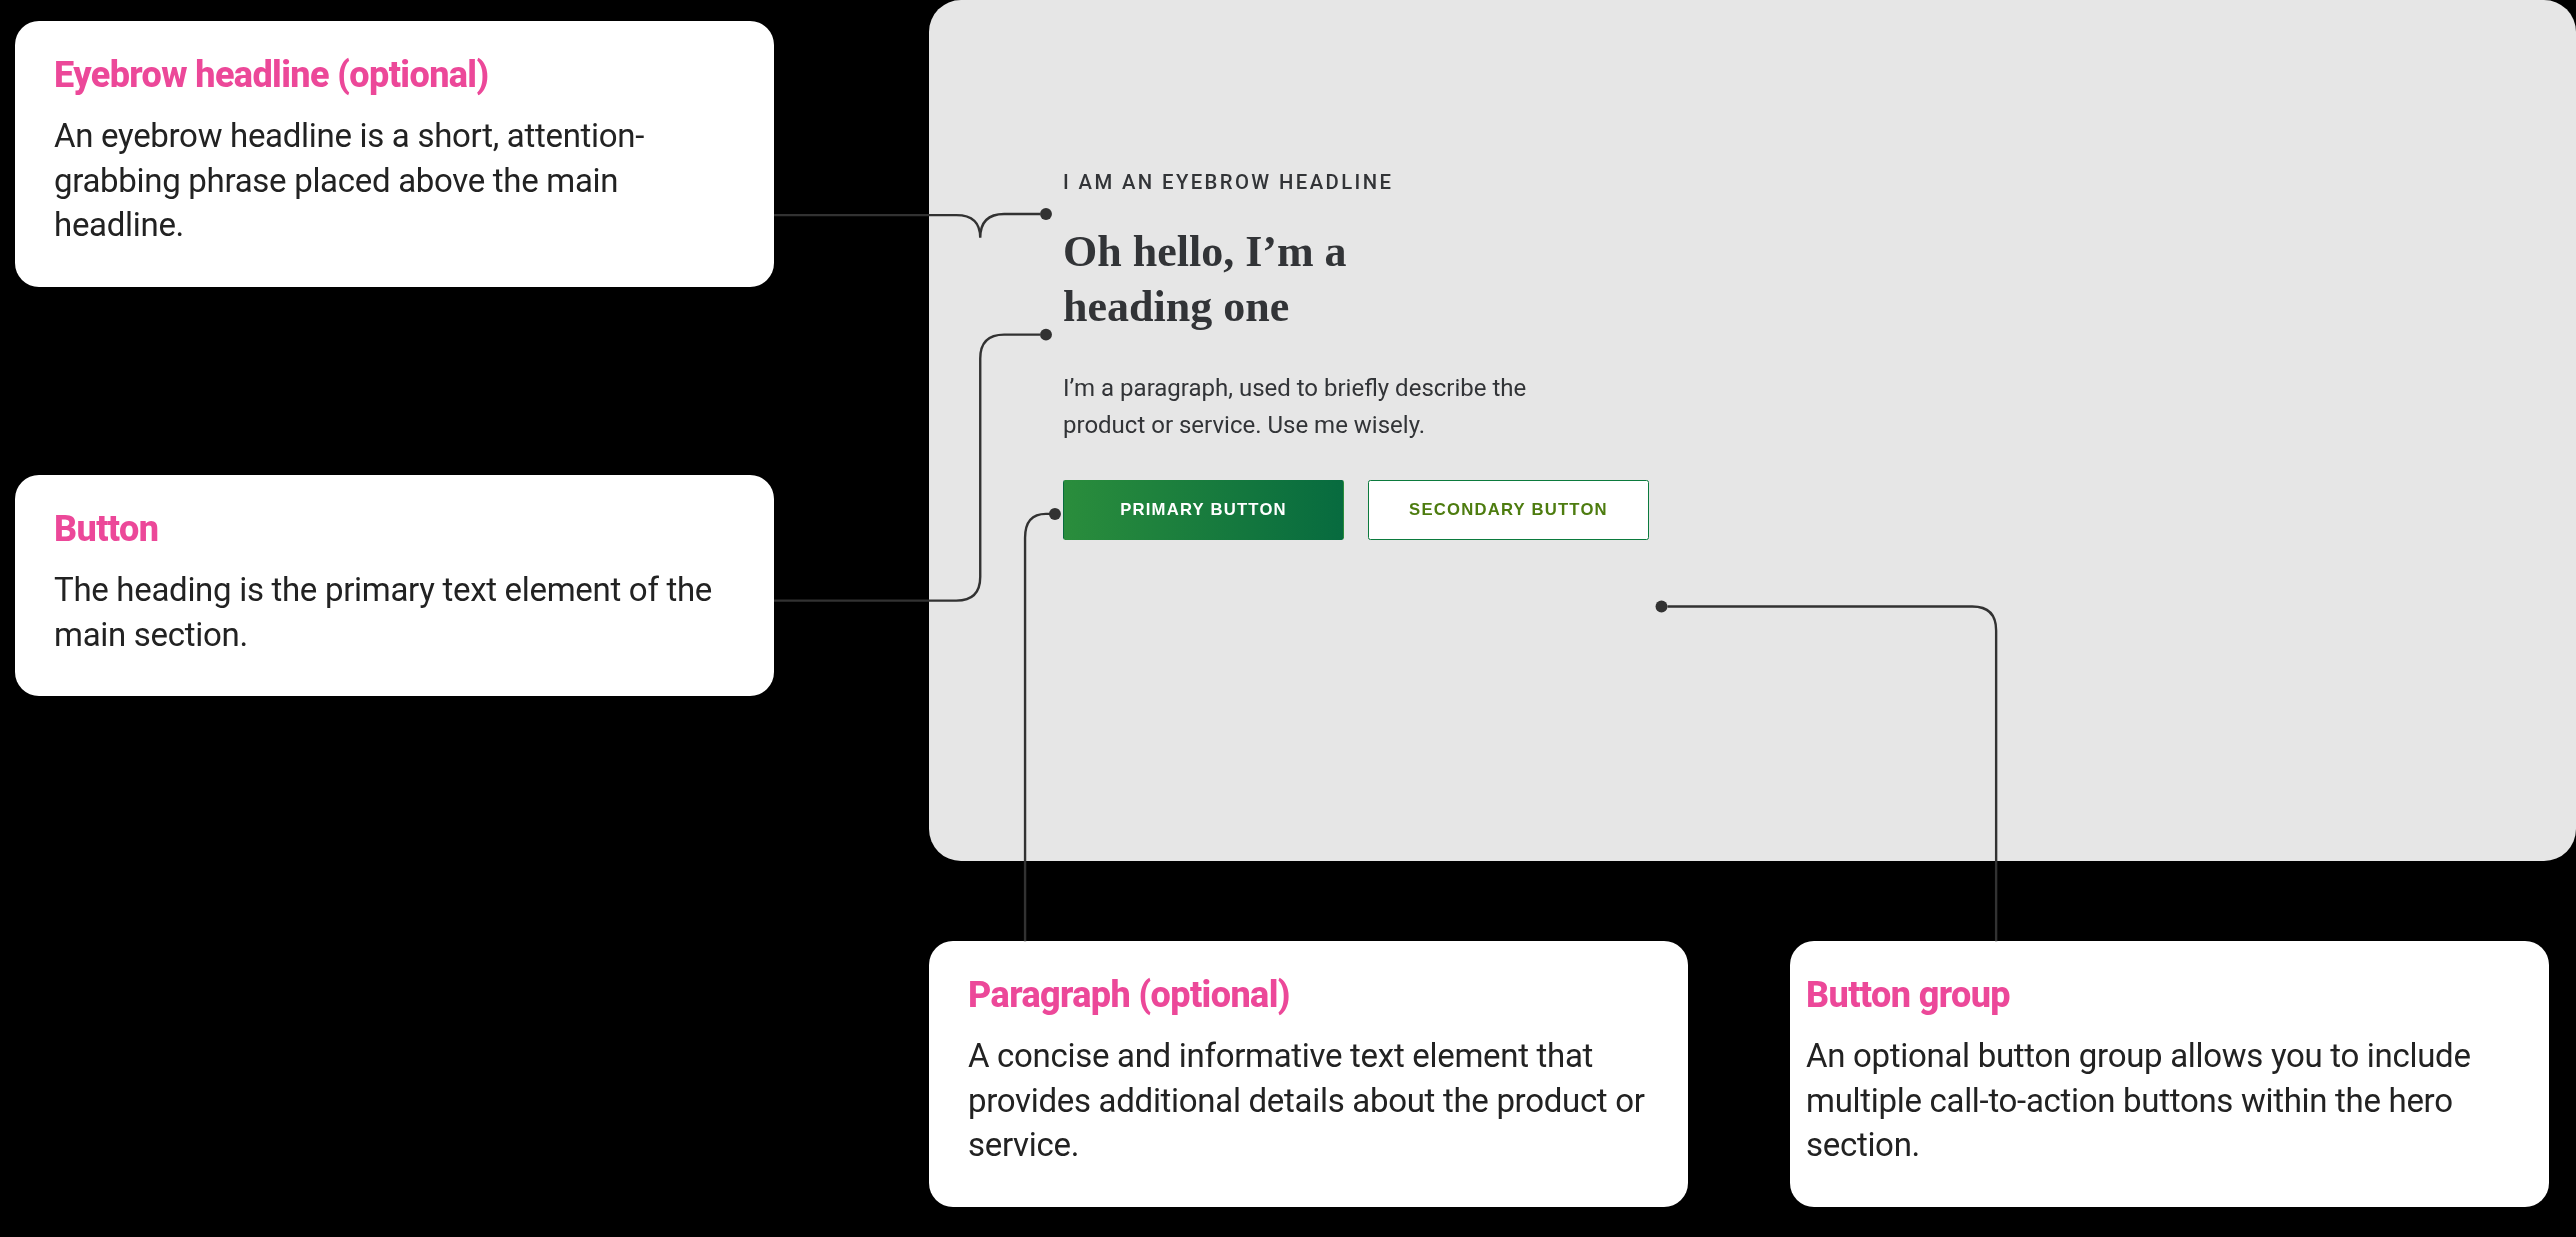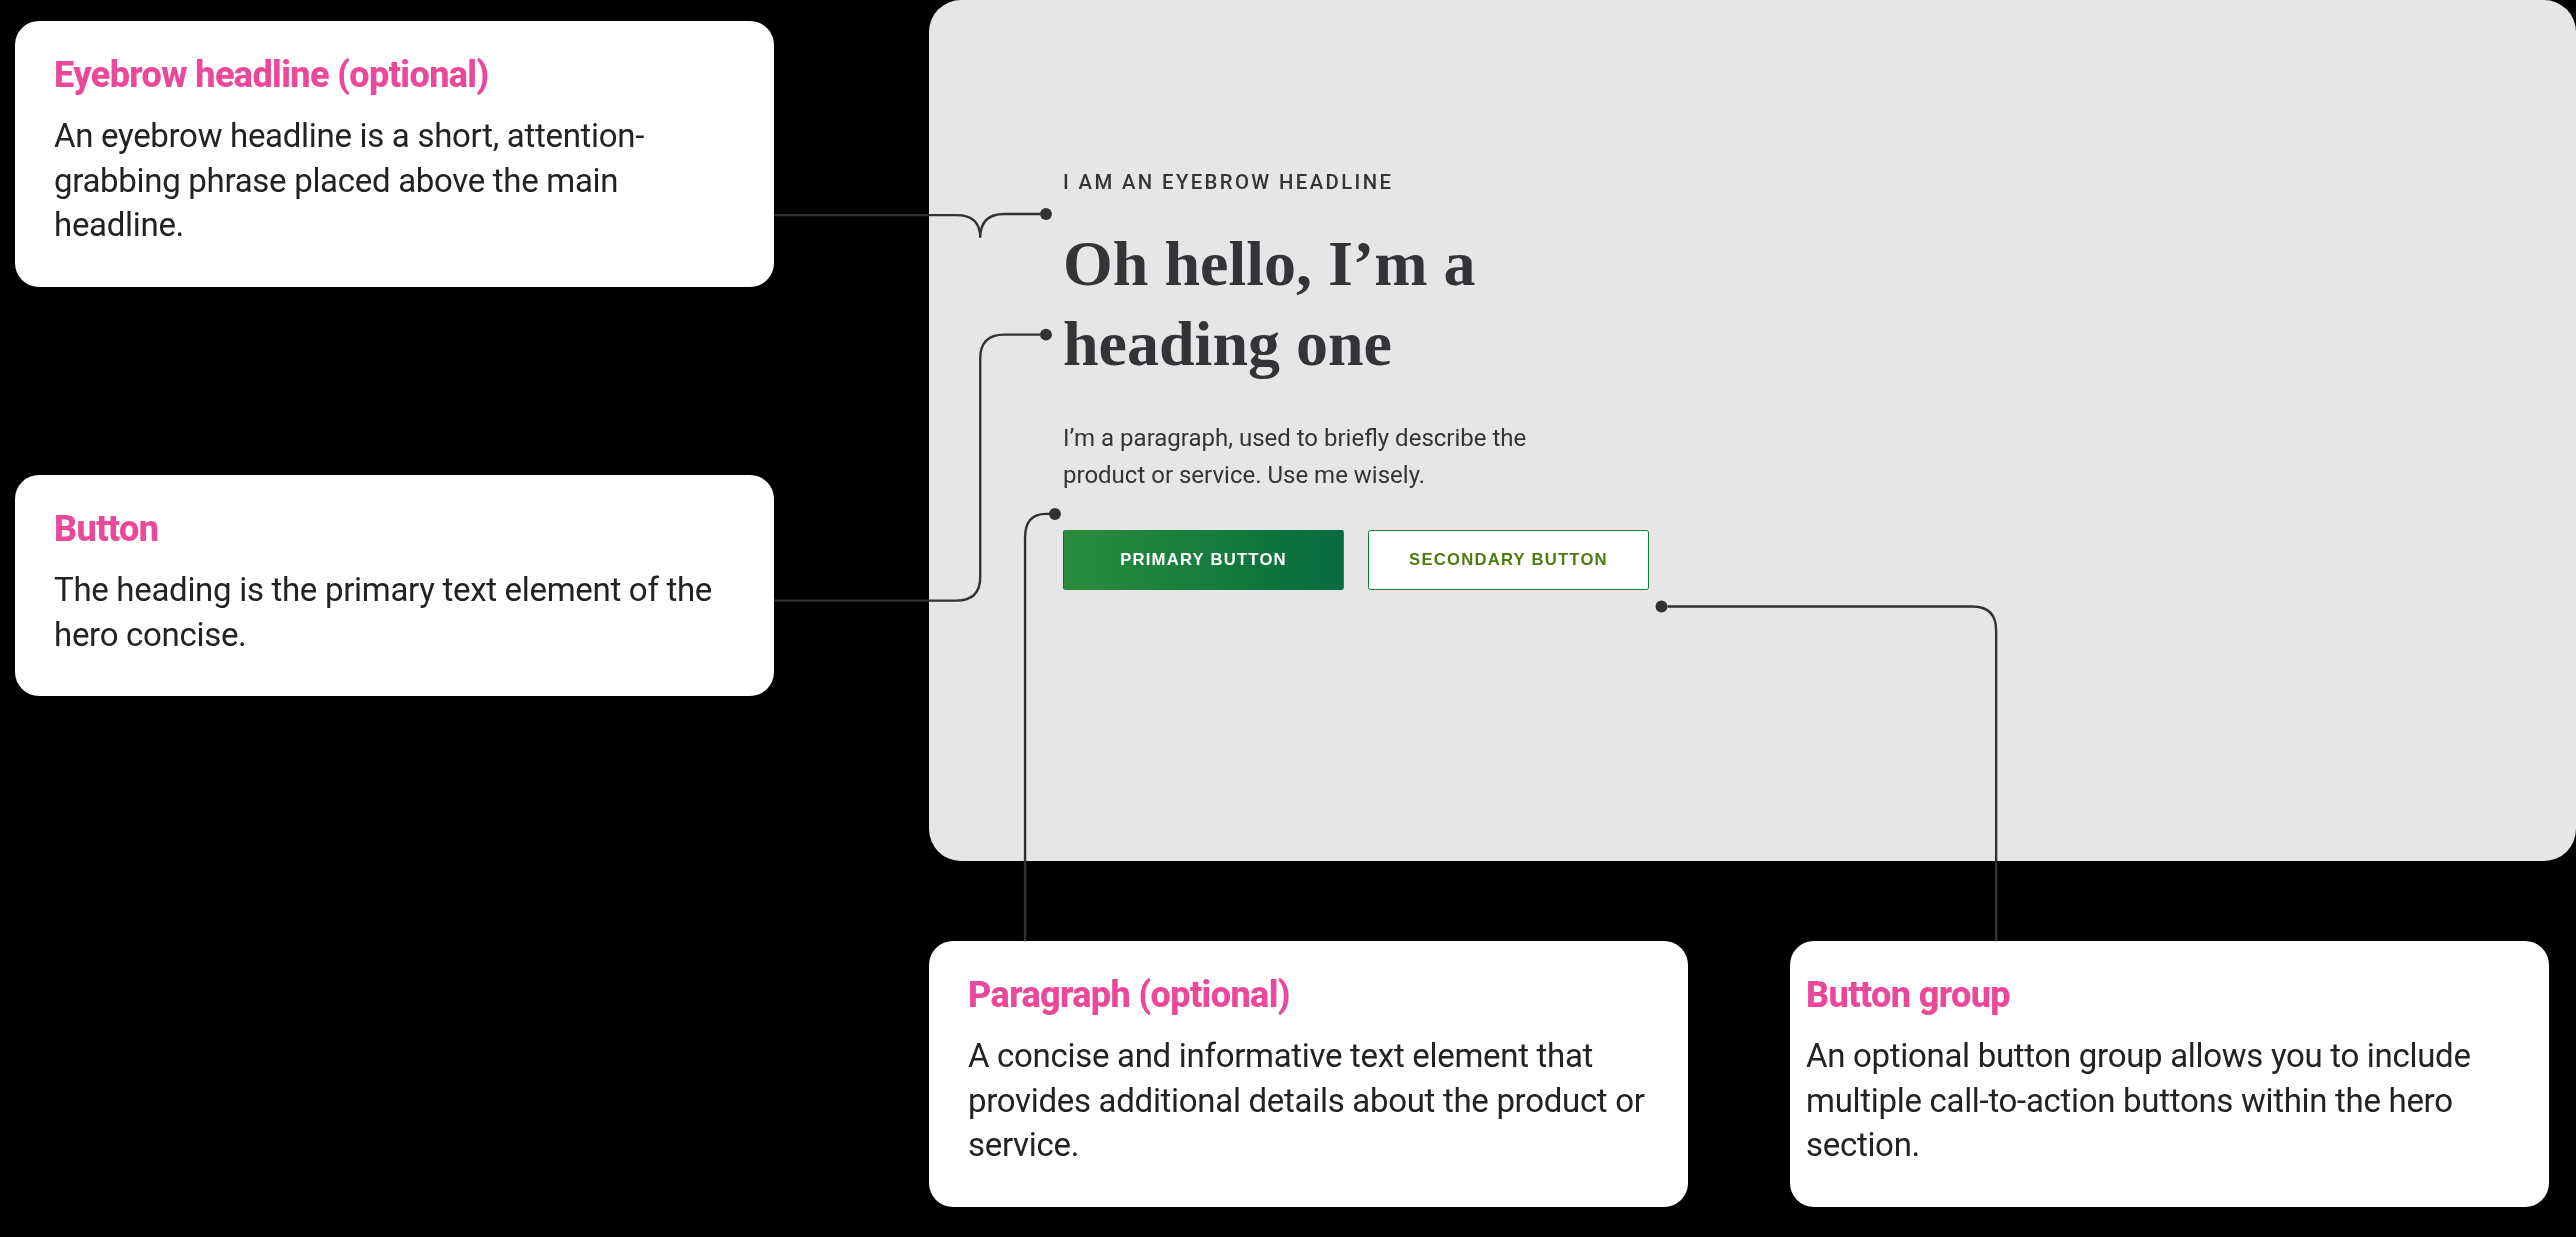--- a/index.html
+++ b/index.html
@@ -35,21 +35,21 @@
     font-size: 20.3px;
     letter-spacing: 2.4px;
     color: #323437;
     font-weight: 500;
     margin-bottom: 30px;
     text-transform: uppercase;
     white-space: pre;
   }
   .heading1 {
     font-family: Georgia, "Times New Roman", serif;
-    font-size: 64px;
+    font-size: 44px;
     font-weight: 700;
     line-height: 1.25;
     color: #323437;
     margin-bottom: 36px;
     white-space: pre-line;
   }
   .para {
     font-size: 24px;
     line-height: 1.55;
     color: #323437;
@@ -140,21 +140,21 @@
     </div>
   </div>
 
   <div class="callout callout-eyebrow">
     <div class="title">Eyebrow headline (optional)</div>
     <div class="body">An eyebrow headline is a short, attention-grabbing phrase placed above the main headline.</div>
   </div>
 
   <div class="callout callout-heading">
     <div class="title">Button</div>
-    <div class="body">The heading is the primary text element of the hero concise.</div>
+    <div class="body">The heading is the primary text element of the main section.</div>
   </div>
 
   <div class="callout callout-paragraph">
     <div class="title">Paragraph (optional)</div>
     <div class="body">A concise and informative text element that provides additional details about the product or service.</div>
   </div>
 
   <div class="callout callout-buttons">
     <div class="title">Button group</div>
     <div class="body">An optional button group allows you to include multiple call-to-action buttons within the hero section.</div>

